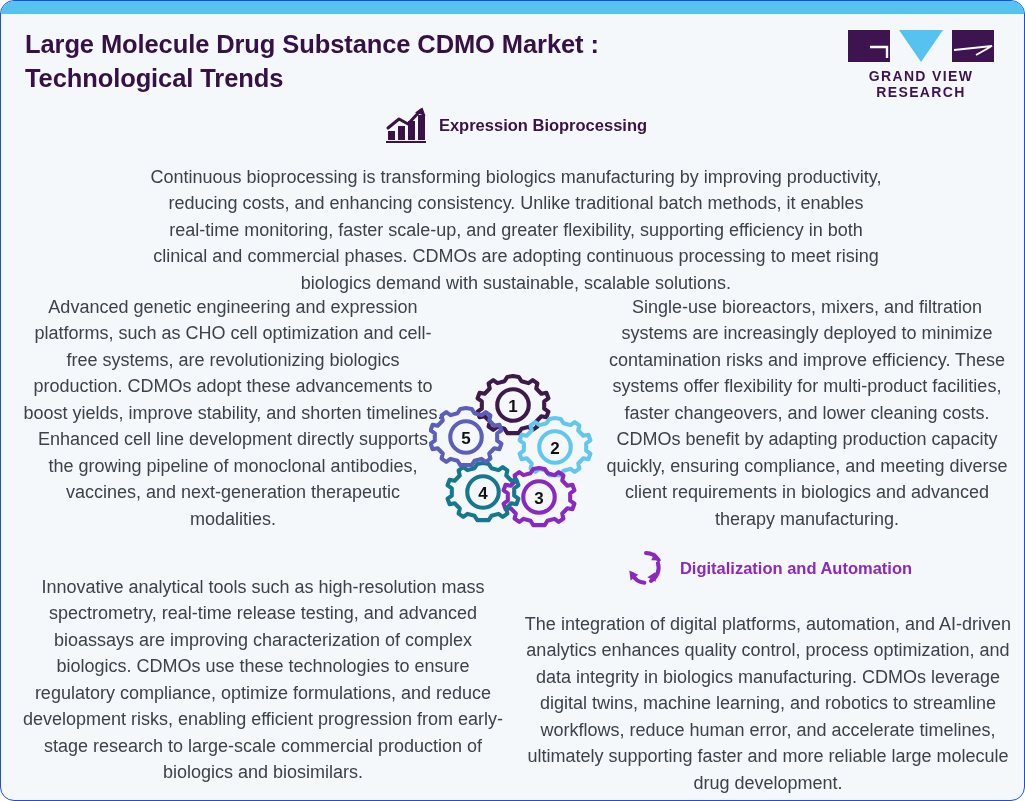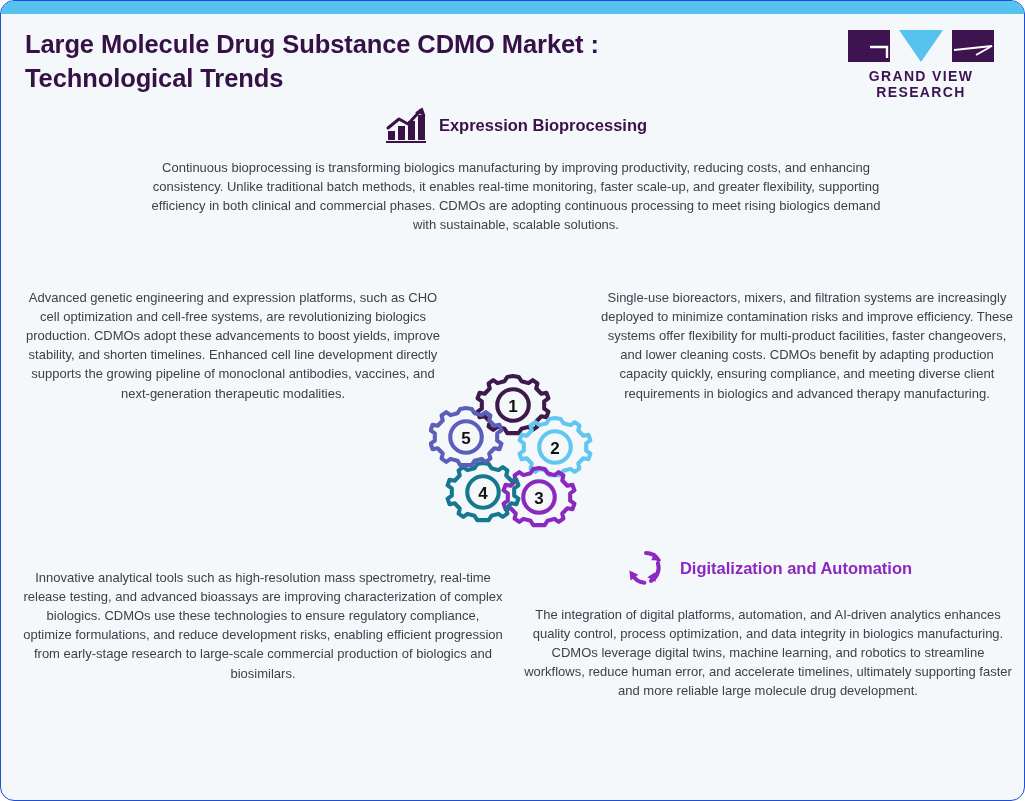--- a/index.html
+++ b/index.html
@@ -70,22 +70,22 @@
     display: flex;
     align-items: center;
     justify-content: center;
   }
   .sec-title {
     font-size: 16.5px;
     font-weight: bold;
     line-height: 1.25;
   }
   .sec-body {
-    margin-top: 15px;
-    font-size: 13px;
+    margin-top: 21px;
+    font-size: 18px;
     line-height: 1.47;
     color: #3b4249;
     text-align: center;
   }
 
   
   #sec-continuous { left: 148px; top: 106px; width: 734px; }
   #sec-continuous .sec-title { color: #3b1247; }
 
   #sec-cellline { left: 22px; top: 272px; width: 420px; }

